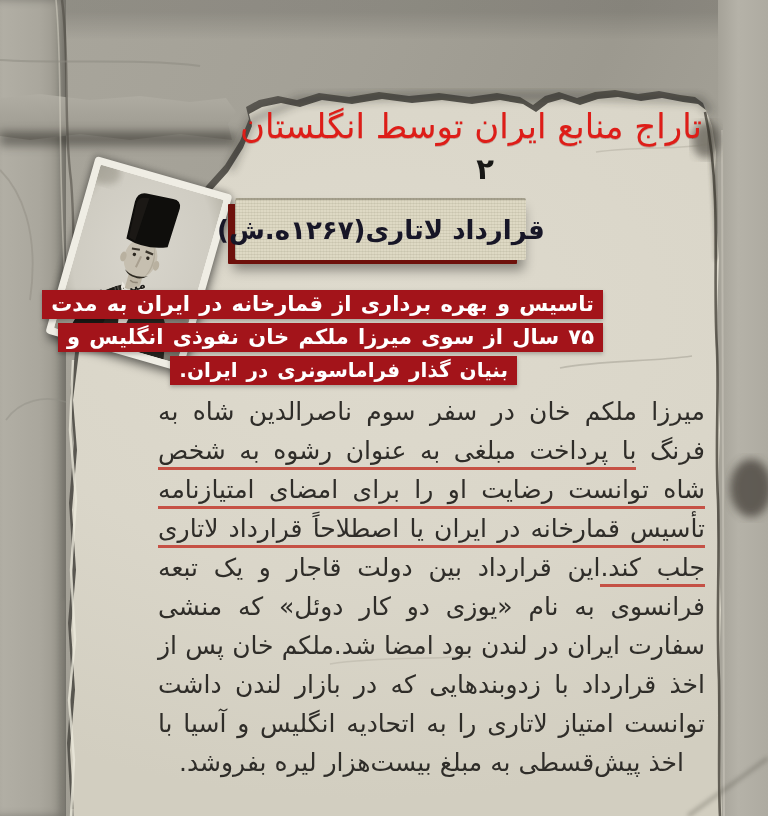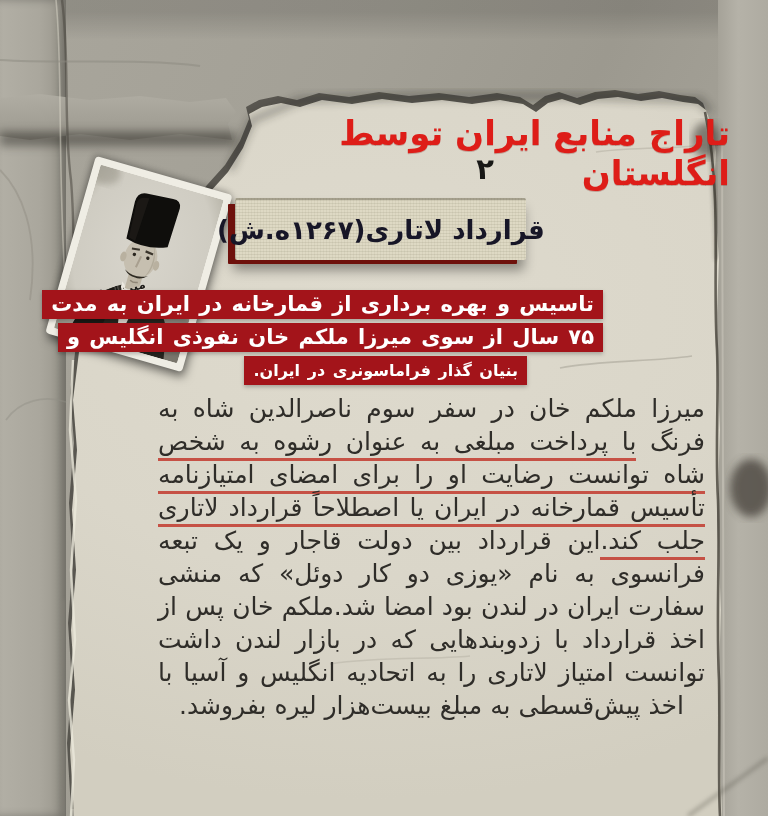--- a/index.html
+++ b/index.html
@@ -41,47 +41,47 @@
     background:#efede4;padding:7px;box-sizing:border-box;
     transform:rotate(16deg);transform-origin:0 0;border-radius:4px;
     box-shadow:3px 5px 10px rgba(0,0,0,.5), -2px -2px 6px rgba(0,0,0,.22);}
   .photo-inner{position:relative;width:100%;height:100%;overflow:hidden;border-radius:2px;}
   .photo-caption{position:absolute;left:0px;bottom:16px;z-index:3;
     transform:rotate(-30deg);transform-origin:0 100%;
     font-size:12px;font-weight:bold;color:#1f1d1a;direction:rtl;white-space:nowrap;
     text-shadow:0 0 2px rgba(240,238,230,.8);}
 
   
-  .title{position:absolute;left:240px;top:113px;width:490px;z-index:6;
-    direction:rtl;text-align:right;font-size:34px;font-weight:bold;color:#de1d18;
+  .title{position:absolute;left:240px;top:106px;width:490px;z-index:6;
+    direction:rtl;text-align:left;font-size:34px;font-weight:normal;color:#de1d18;
     text-shadow:0 1px 0 rgba(120,10,8,.25);}
   .episode-num{position:absolute;left:240px;top:152px;width:490px;z-index:6;
     direction:rtl;text-align:center;font-size:29px;font-weight:bold;color:#181816;}
   .title-box{position:absolute;left:235px;top:198px;width:290px;height:60px;z-index:6;
     display:flex;align-items:center;justify-content:center;border-radius:2px;
     background-color:#ded9c4;
     background-image:repeating-linear-gradient(180deg, rgba(90,85,60,.10) 0 1px, rgba(0,0,0,0) 1px 3px),
                      repeating-linear-gradient(90deg, rgba(90,85,60,.06) 0 1px, rgba(0,0,0,0) 1px 3px);
     border-top:2px solid rgba(60,55,40,.35);border-left:1px solid rgba(60,55,40,.25);
     box-shadow:-8px 5px 0 -1px #6e110c, -2px 10px 12px rgba(0,0,0,.38);}
   .title-box span{direction:rtl;font-size:26px;font-weight:bold;color:#171627;white-space:nowrap;text-align:center;}
 
   
   .strip{position:absolute;z-index:6;background:#a3141a;color:#ffffff;
     direction:rtl;white-space:nowrap;font-weight:bold;
     height:29px;line-height:29px;font-size:21px;padding:0 9px;word-spacing:2px;
     box-shadow:0 2px 4px rgba(0,0,0,.25);margin-left:40px;}
   .strip.l1{right:165px;top:290px;}
   .strip.l2{right:165px;top:323px;}
-  .strip.l3{right:241px;top:356px;font-size:16px;}
+  .strip.l3{right:251px;top:356px;font-size:20px;}
 
   
   .body-text{position:absolute;left:158px;top:392px;width:547px;z-index:6;
     direction:rtl;text-align:justify;text-align-last:center;
-    font-size:25px;line-height:33px;color:#2f2d29;}
+    font-size:25px;line-height:39px;color:#2f2d29;}
   .body-text .u{border-bottom:3px solid rgba(194,58,46,.85);padding-bottom:2px;}
 
   
   .overlay{position:absolute;inset:0;z-index:3;pointer-events:none;}
 </style>
 </head>
 <body>
 
 <div class="canvas">
 

